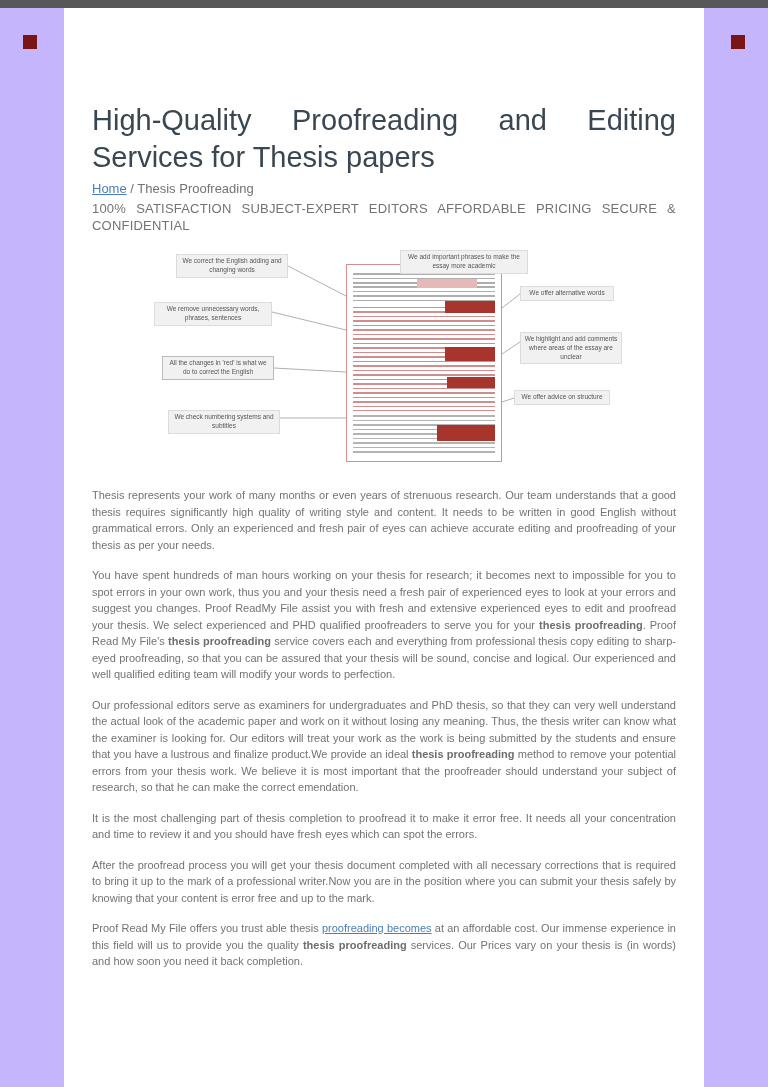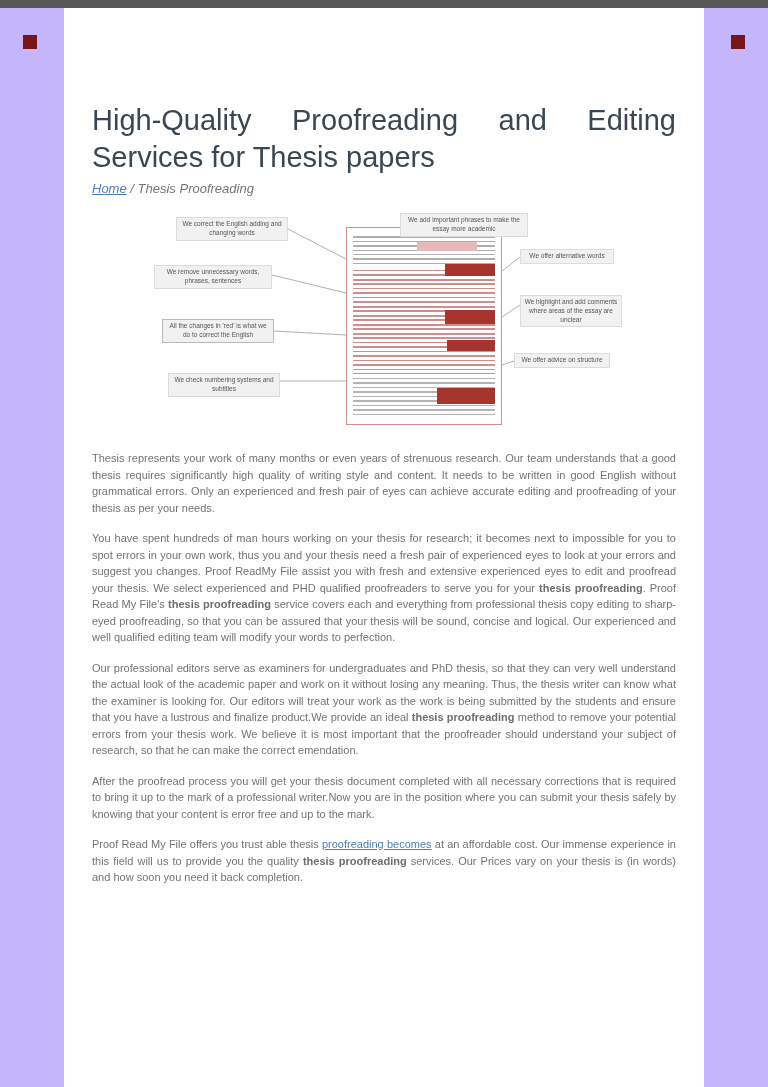--- a/index.html
+++ b/index.html
@@ -9,21 +9,21 @@
   .canvas { position: relative; width: 768px; height: 1087px; background: #c4b5fd; overflow: hidden; margin: 8px auto; }
 
   .corner-square { position: absolute; top: 27px; width: 14px; height: 14px; background: #7a1517; }
   .corner-square.left  { left: 23px; }
   .corner-square.right { left: 731px; }
 
   .page { position: absolute; left: 64px; top: 0; width: 640px; height: 1087px; background: #ffffff; padding: 94px 28px 0 28px; }
 
   .page-title { font-size: 29px; font-weight: 400; color: #3a4753; line-height: 37px; text-align: justify; }
 
-  .breadcrumb { margin-top: 5px; font-size: 13px; color: #737373; line-height: 16px; font-style: italic; }
+  .breadcrumb { margin-top: 5px; font-size: 13px; color: #737373; line-height: 16px; }
   .breadcrumb a { color: #4a7eb9; text-decoration: underline; cursor: pointer; }
 
   .tagline { margin-top: 3px; font-size: 13px; line-height: 17px; color: #737373; text-align: justify; letter-spacing: 0.2px; }
 
   
   .diagram { position: relative; width: 460px; height: 220px; margin: 16px auto 17px auto; font-size: 6.5px; color: #555; }
   .connectors { position: absolute; left: 0; top: 0; width: 460px; height: 220px; pointer-events: none; }
 
   .callout { position: absolute; background: #f1f1f1; border: 1px solid #dcdcdc; padding: 2px 3px; line-height: 1.35; text-align: center; }
   .c-l1 { left: 22px;  top: 4px;   width: 112px; }
@@ -63,20 +63,21 @@
   <div class="page">
 
     <h1 class="page-title">High-Quality Proofreading and Editing Services for Thesis papers</h1>
 
     <div class="breadcrumb">
       <a href="#">Home</a>
       <span>/</span>
       <span>Thesis Proofreading</span>
     </div>
 
+    <p class="tagline">100% SATISFACTION SUBJECT-EXPERT EDITORS AFFORDABLE PRICING SECURE &amp; CONFIDENTIAL</p>
 
     <div class="diagram">
       <svg class="connectors" viewBox="0 0 460 220">
         <line x1="134" y1="16" x2="192" y2="46" stroke="#b0b0b0" stroke-width="1"></line>
         <line x1="118" y1="62" x2="192" y2="80" stroke="#b0b0b0" stroke-width="1"></line>
         <line x1="120" y1="118" x2="192" y2="122" stroke="#b0b0b0" stroke-width="1"></line>
         <line x1="126" y1="168" x2="192" y2="168" stroke="#b0b0b0" stroke-width="1"></line>
         <line x1="306" y1="18" x2="292" y2="52" stroke="#b0b0b0" stroke-width="1"></line>
         <line x1="366" y1="44" x2="348" y2="58" stroke="#b0b0b0" stroke-width="1"></line>
         <line x1="366" y1="92" x2="348" y2="104" stroke="#b0b0b0" stroke-width="1"></line>
@@ -101,18 +102,19 @@
       <div class="callout c-r1">We add important phrases to make the essay more academic</div>
       <div class="callout c-r2">We offer alternative words</div>
       <div class="callout c-r3">We highlight and add comments where areas of the essay are unclear</div>
       <div class="callout c-r4">We offer advice on structure</div>
     </div>
 
     <div class="body-text">
         <p class="body-para"><span>Thesis represents your work of many months or even years of strenuous research. Our team understands that a good thesis requires significantly high quality of writing style and content. It needs to be written in good English without grammatical errors. Only an experienced and fresh pair of eyes can achieve accurate editing and proofreading of your thesis as per your needs.</span></p>
         <p class="body-para"><span>You have spent hundreds of man hours working on your thesis for research; it becomes next to impossible for you to spot errors in your own work, thus you and your thesis need a fresh pair of experienced eyes to look at your errors and suggest you changes. Proof ReadMy File assist you with fresh and extensive experienced eyes to edit and proofread your thesis. We select experienced and PHD qualified proofreaders to serve you for your </span><strong>thesis proofreading</strong><span>. Proof Read My File's </span><strong>thesis proofreading</strong><span> service covers each and everything from professional thesis copy editing to sharp-eyed proofreading, so that you can be assured that your thesis will be sound, concise and logical. Our experienced and well qualified editing team will modify your words to perfection.</span></p>
         <p class="body-para"><span>Our professional editors serve as examiners for undergraduates and PhD thesis, so that they can very well understand the actual look of the academic paper and work on it without losing any meaning. Thus, the thesis writer can know what the examiner is looking for. Our editors will treat your work as the work is being submitted by the students and ensure that you have a lustrous and finalize product.We provide an ideal </span><strong>thesis proofreading</strong><span> method to remove your potential errors from your thesis work. We believe it is most important that the proofreader should understand your subject of research, so that he can make the correct emendation.</span></p>
+        <p class="body-para"><span>It is the most challenging part of thesis completion to proofread it to make it error free. It needs all your concentration and time to review it and you should have fresh eyes which can spot the errors.</span></p>
         <p class="body-para"><span>After the proofread process you will get your thesis document completed with all necessary corrections that is required to bring it up to the mark of a professional writer.Now you are in the position where you can submit your thesis safely by knowing that your content is error free and up to the mark.</span></p>
         <p class="body-para"><span>Proof Read My File offers you trust able thesis </span><a href="#">proofreading becomes</a><span> at an affordable cost. Our immense experience in this field will us to provide you the quality </span><strong>thesis proofreading</strong><span> services. Our Prices vary on your thesis is (in words) and how soon you need it back completion.</span></p>
       </div>
 
   </div>
 </div>
 
 </body></html>

